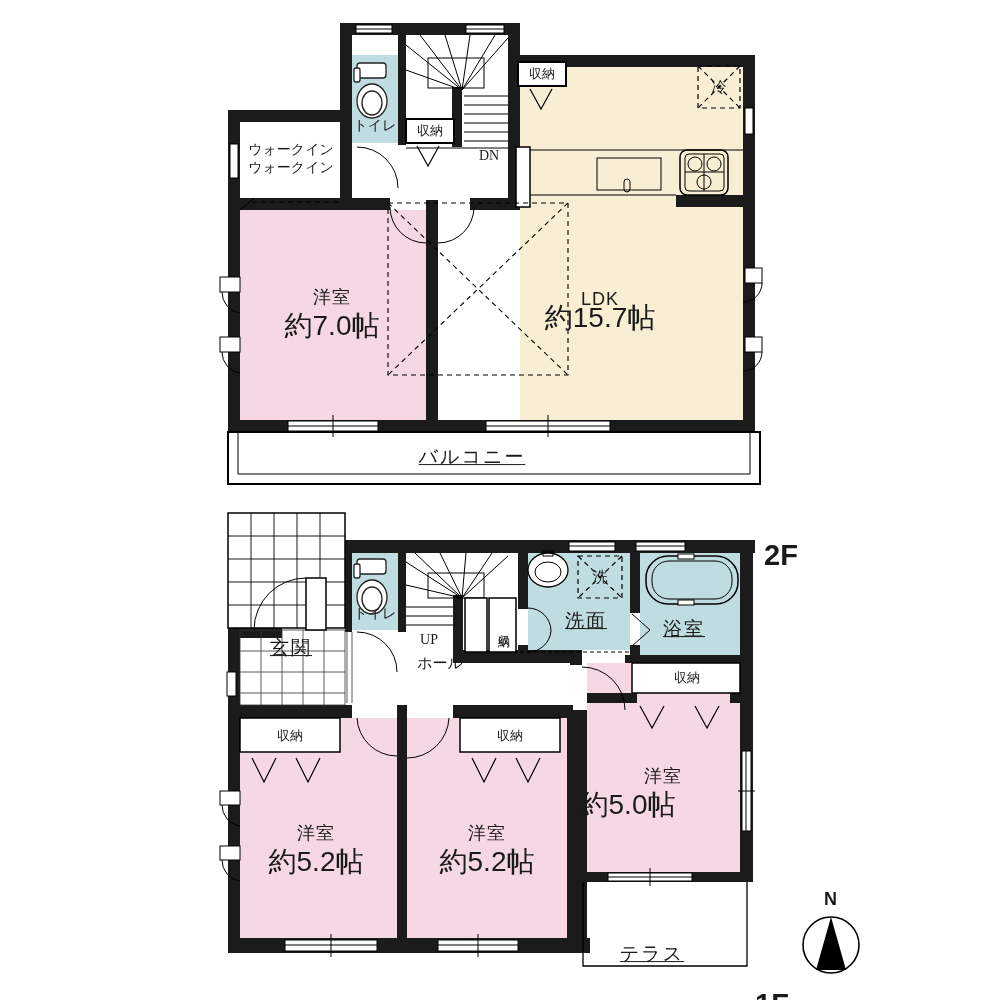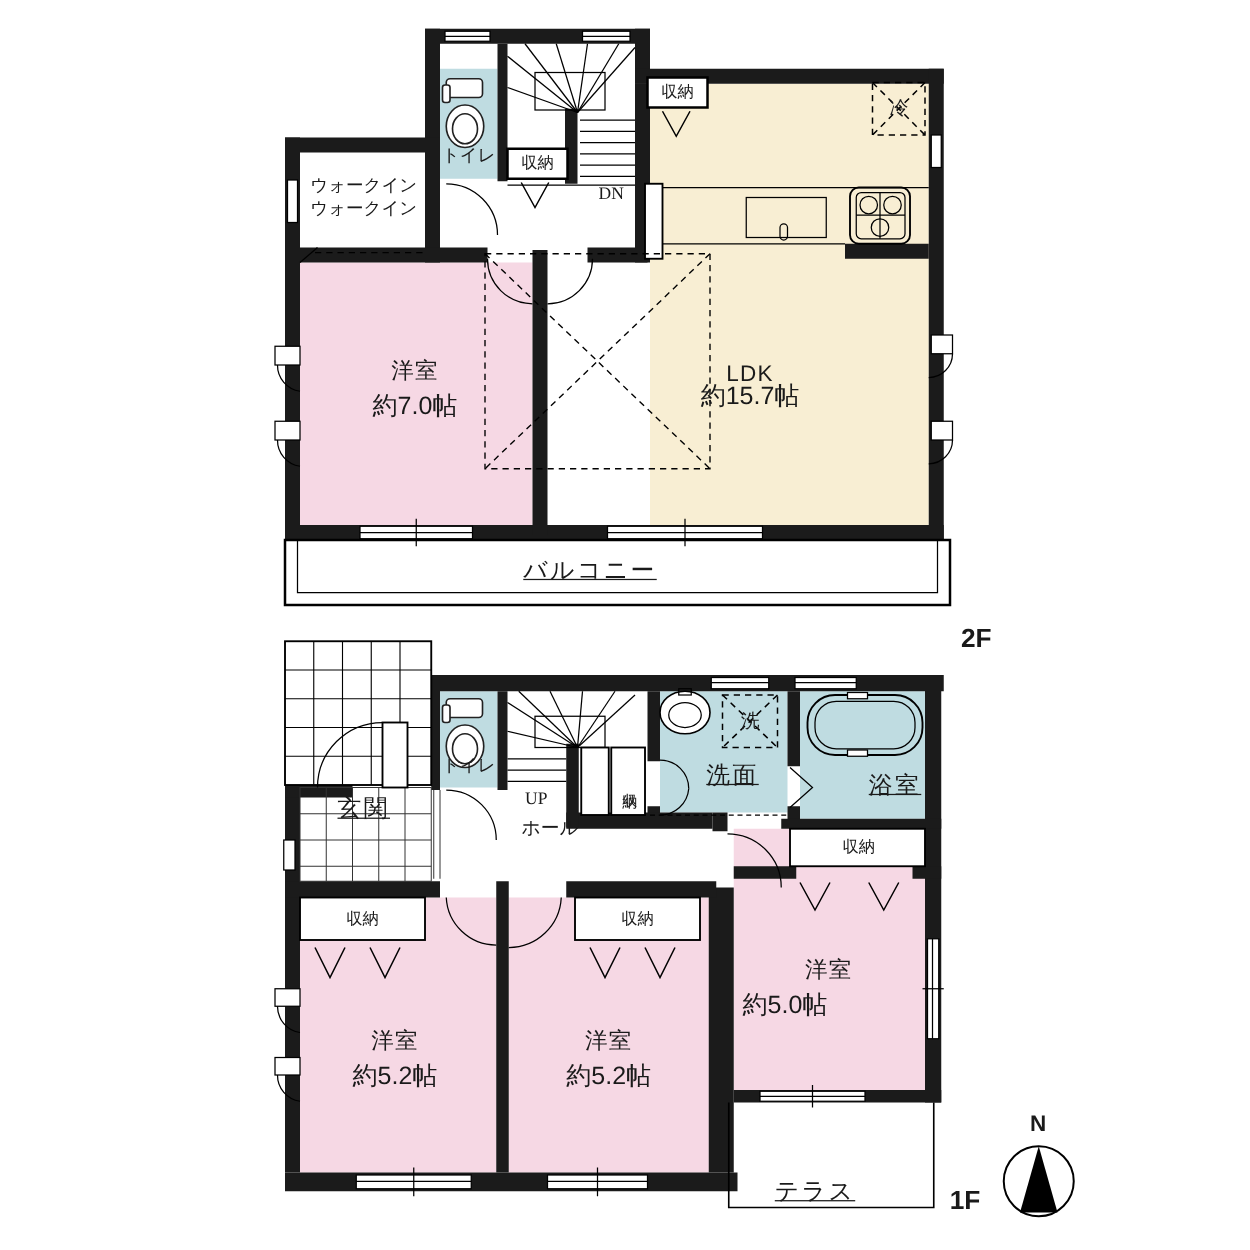--- a/index.html
+++ b/index.html
@@ -10,23 +10,23 @@
   .cream{background:#f8eed3;}
   .blue{background:#bfdce1;}
   svg.lines{position:absolute;left:0;top:0;}
   .lbl{position:absolute;transform:translate(-50%,-50%);white-space:nowrap;
        color:#1a1a1a;line-height:1.15;text-align:center;}
   .s12{font-size:12px;}
   .s13{font-size:13px;}
   .s14{font-size:14px;font-family:Liberation Serif, serif;}
   .s15{font-size:15px;}
   .s19{font-size:19px;letter-spacing:2px;text-decoration:underline;}
-  .s22{font-size:20px;}
+  .s22{font-size:28px;}
   .s26{font-size:18px;letter-spacing:1px;}
-  .s28{font-size:21px;font-weight:bold;}
+  .s28{font-size:29px;font-weight:bold;margin-top:44px;}
   .vert{writing-mode:vertical-rl;letter-spacing:1px;}
   .nlet{font-weight:bold;}
 </style>
 </head>
 <body>
 
 <div class="canvas">
 
   <div class="room blue" style="left:352px;top:55px;width:46px;height:88px"></div>
   <div class="room cream" style="left:520px;top:67px;width:223px;height:353px"></div>
@@ -323,21 +323,21 @@
   <div class="lbl s22" style="left:332px;top:326px">約7.0帖</div>
   <div class="lbl s19" style="left:472px;top:457px">バルコニー</div>
   <div class="lbl s28" style="left:781px;top:512px">2F</div>
 
   <div class="lbl s19" style="left:291px;top:648px">玄関</div>
   <div class="lbl s14" style="left:375px;top:614px">トイレ</div>
   <div class="lbl s14" style="left:429px;top:640px">UP</div>
   <div class="lbl s12 vert" style="left:503px;top:626px">収納</div>
   <div class="lbl s15" style="left:600px;top:577px">洗</div>
   <div class="lbl s19" style="left:586px;top:621px">洗面</div>
-  <div class="lbl s19" style="left:716px;top:629px">浴室</div>
+  <div class="lbl s19" style="left:684px;top:629px">浴室</div>
   <div class="lbl s13" style="left:687px;top:678px">収納</div>
   <div class="lbl s15" style="left:440px;top:663px">ホール</div>
   <div class="lbl s13" style="left:290px;top:736px">収納</div>
   <div class="lbl s13" style="left:510px;top:736px">収納</div>
   <div class="lbl s26" style="left:316px;top:833px">洋室</div>
   <div class="lbl s22" style="left:316px;top:862px">約5.2帖</div>
   <div class="lbl s26" style="left:487px;top:833px">洋室</div>
   <div class="lbl s22" style="left:487px;top:862px">約5.2帖</div>
   <div class="lbl s26" style="left:663px;top:776px">洋室</div>
   <div class="lbl s22" style="left:628px;top:805px">約5.0帖</div>

